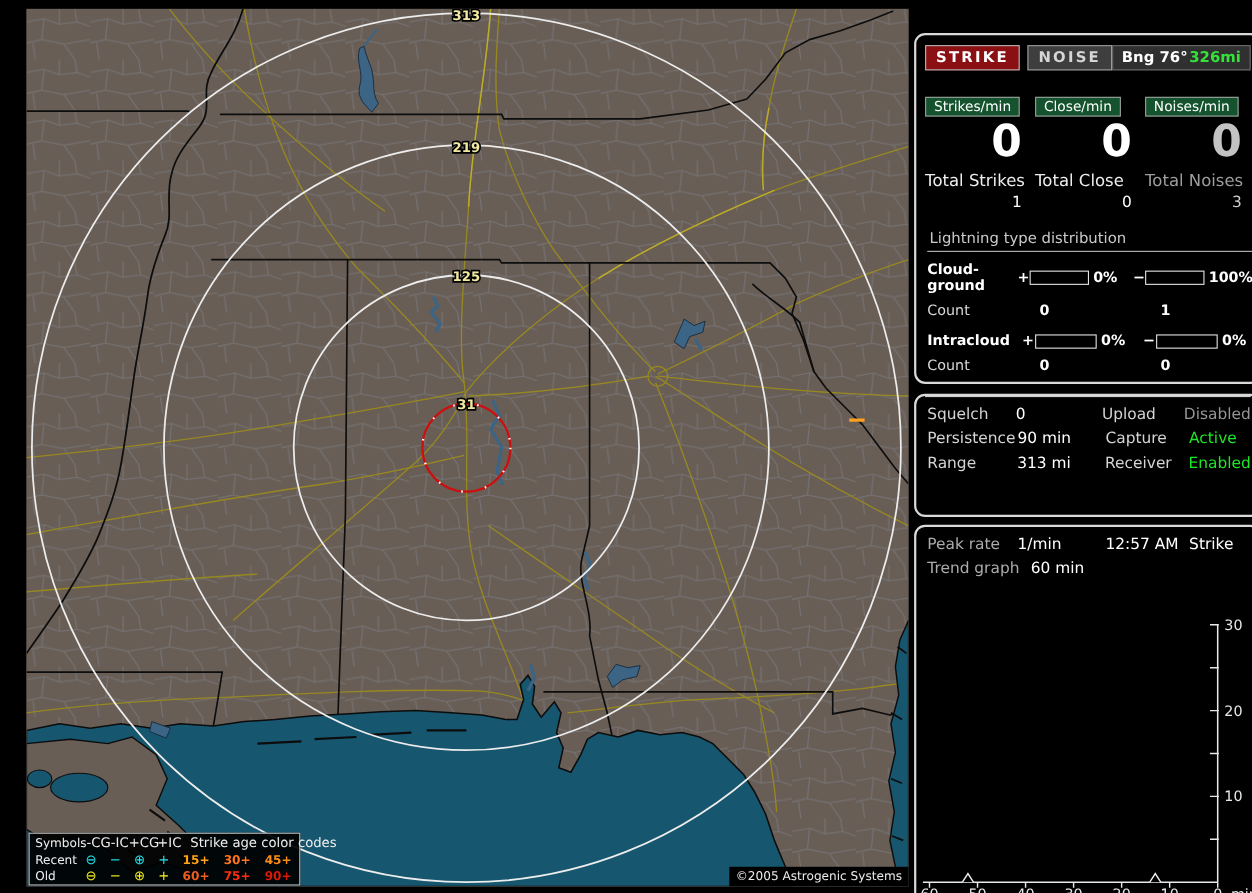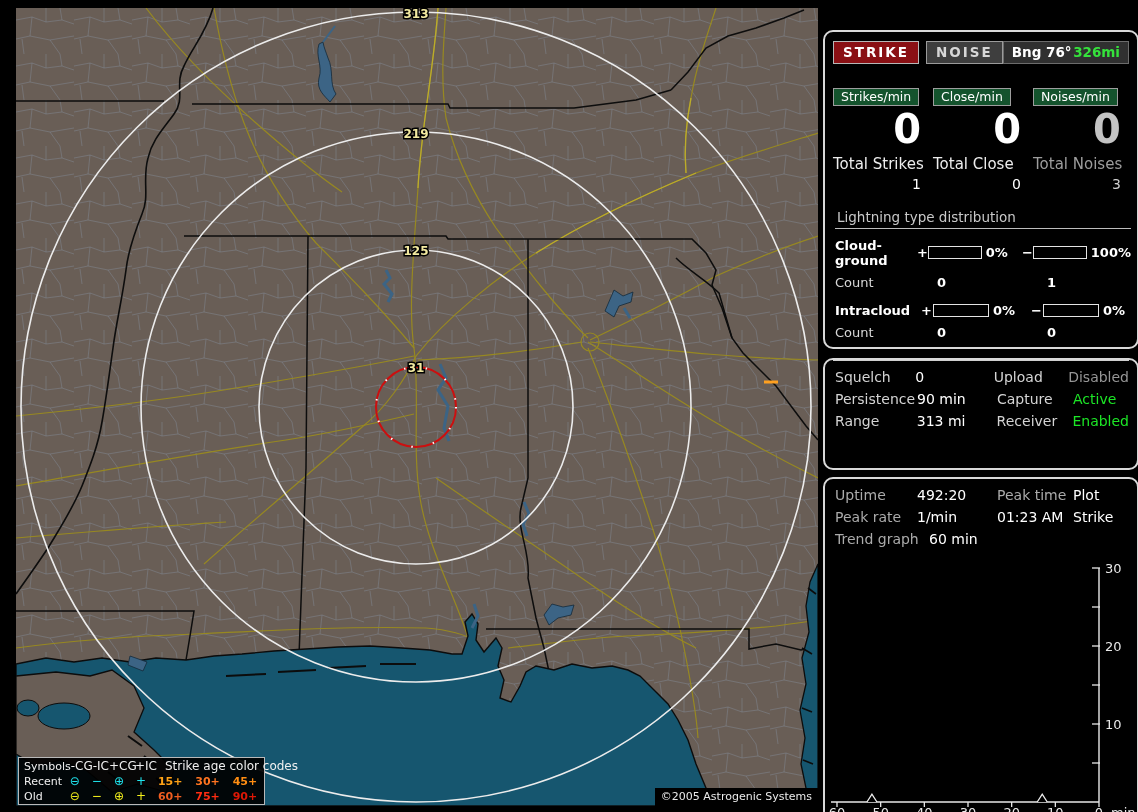--- a/index.html
+++ b/index.html
@@ -1,17 +1,17 @@
 <!DOCTYPE html>
 <html><head>
 <meta charset="utf-8">
 <style>
   html,body{margin:0;padding:0;background:#000;width:1138px;height:812px;overflow:hidden;
     font-family:"DejaVu Sans","Liberation Sans",sans-serif;-webkit-font-smoothing:antialiased;}
-  .screen{position:absolute;left:8px;top:0;width:1050px;height:812px;background:#000;}
+  .screen{position:absolute;left:16px;top:0;width:1050px;height:812px;background:#000;}
 
   
   .map{position:absolute;left:8px;top:8px;width:802px;height:798px;background:#695e56;overflow:hidden;}
   .map svg{position:absolute;left:0;top:0;}
   .legend{position:absolute;left:2px;top:749px;width:247px;height:48px;background:rgba(0,0,0,.93);
     border:1px solid #b9b9b9;color:#efefef;font-size:11px;line-height:15px;box-sizing:border-box;padding:1px 0 0 5px;}
   .lg-row{display:flex;align-items:center;height:15px;white-space:nowrap;}
   .lg-c0{width:47px;}
   .lg-sym{width:26px;text-align:center;font-size:12px;}
   .lg-age{width:37px;text-align:left;padding-left:6px;font-weight:bold;}
@@ -311,29 +311,23 @@
         <span class="g-v1">313 mi</span>
         <span class="g-l2">Receiver</span>
         <span class="g-v2 v-green">Enabled</span>
       </div>
     </div>
   </div>
 
   <div class="box box3">
     <div class="grid-rows s-rows">
       <div class="g-row">
-        <span class="g-l1">Uptime</span>
-        <span class="g-v1">492:20</span>
-        <span class="g-l2">Peak time</span>
-        <span class="g-v2">Plot</span>
-      </div>
-      <div class="g-row">
         <span class="g-l1">Peak rate</span>
         <span class="g-v1">1/min</span>
-        <span class="g-l2" style="color:#fff;">01:23 AM</span>
+        <span class="g-l2" style="color:#fff;">12:57 AM</span>
         <span class="g-v2">Strike</span>
       </div>
       <div class="g-row trend-row">
         <span class="g-l1">Trend graph</span>
         <span class="g-v1">60 min</span>
       </div>
     </div>
     <svg id="trend-svg" width="312" height="272" viewBox="0 0 312 272">
         <path d="M274,13 V247 M6,247 H274" stroke="#e8e8e8" stroke-width="1.4" fill="none"></path>
         <path d="M267,13 H275" stroke="#e8e8e8" stroke-width="1.3"></path>

